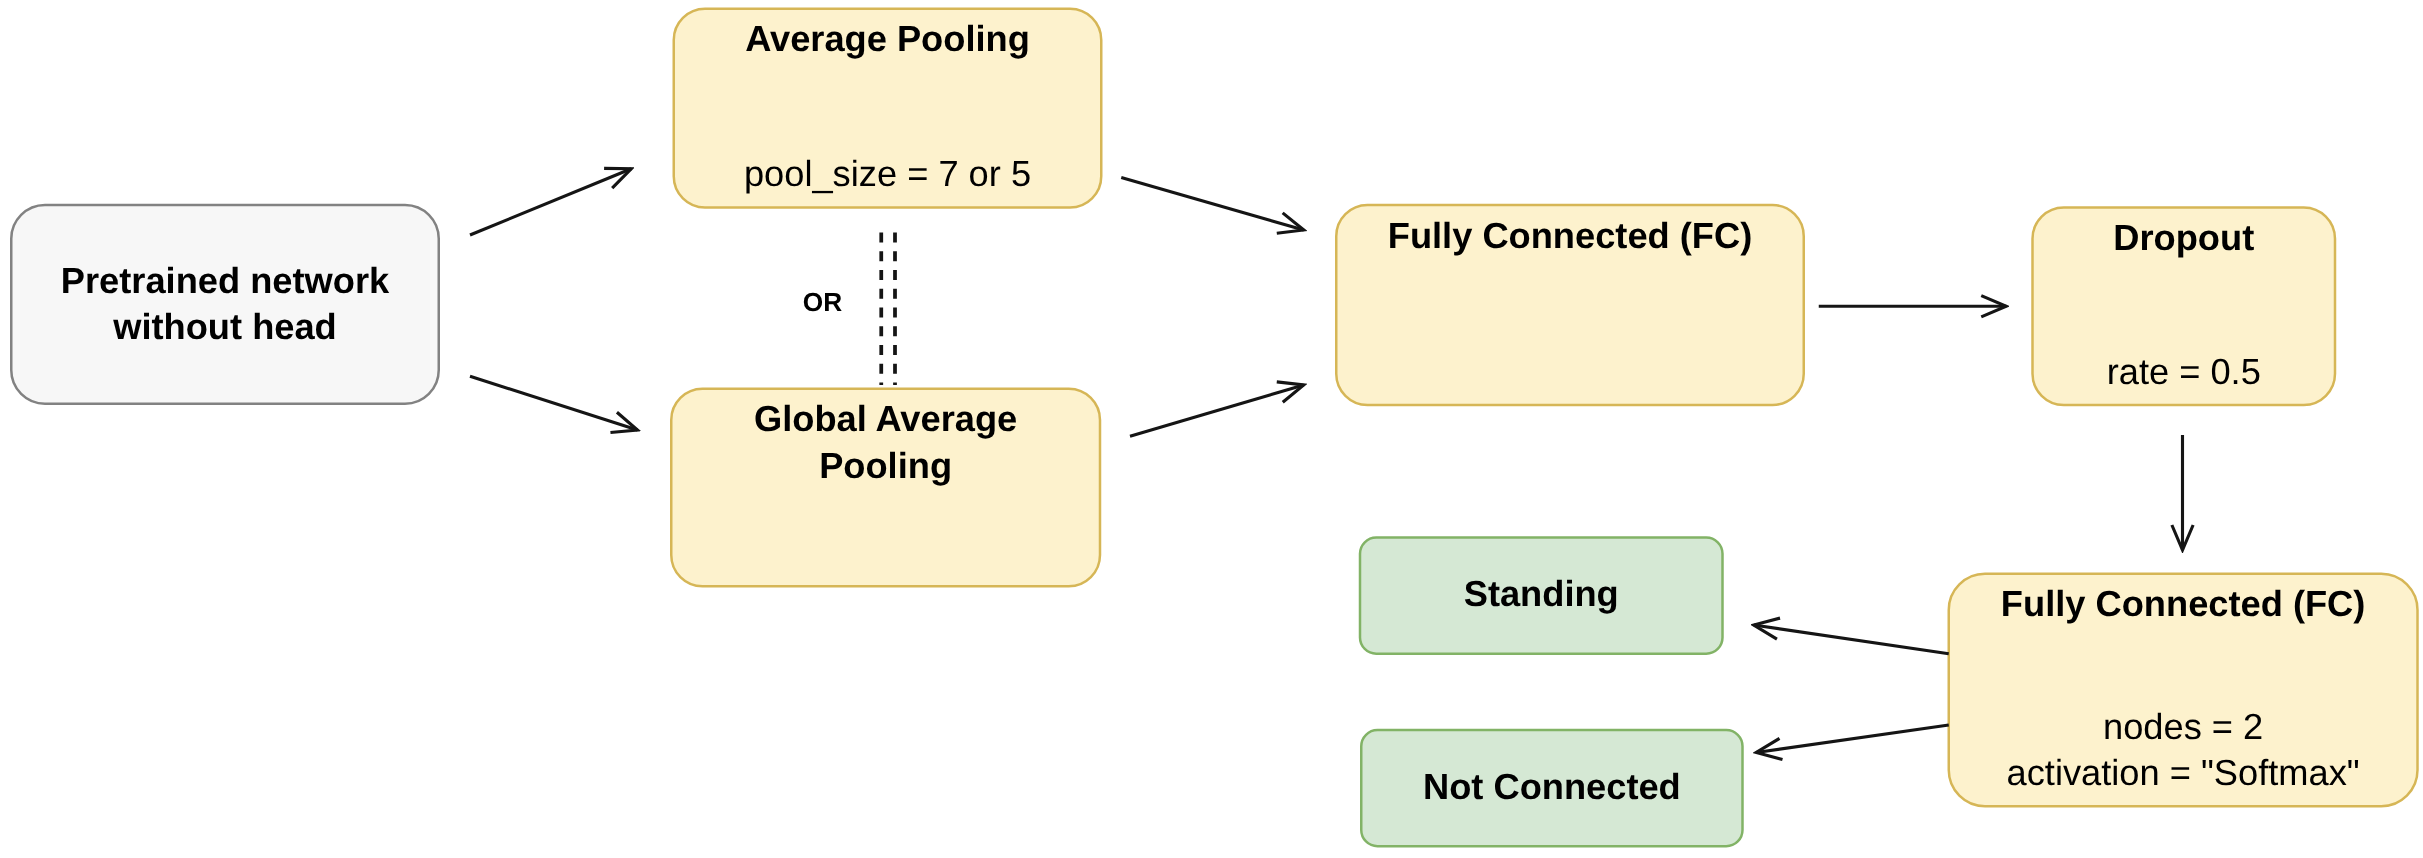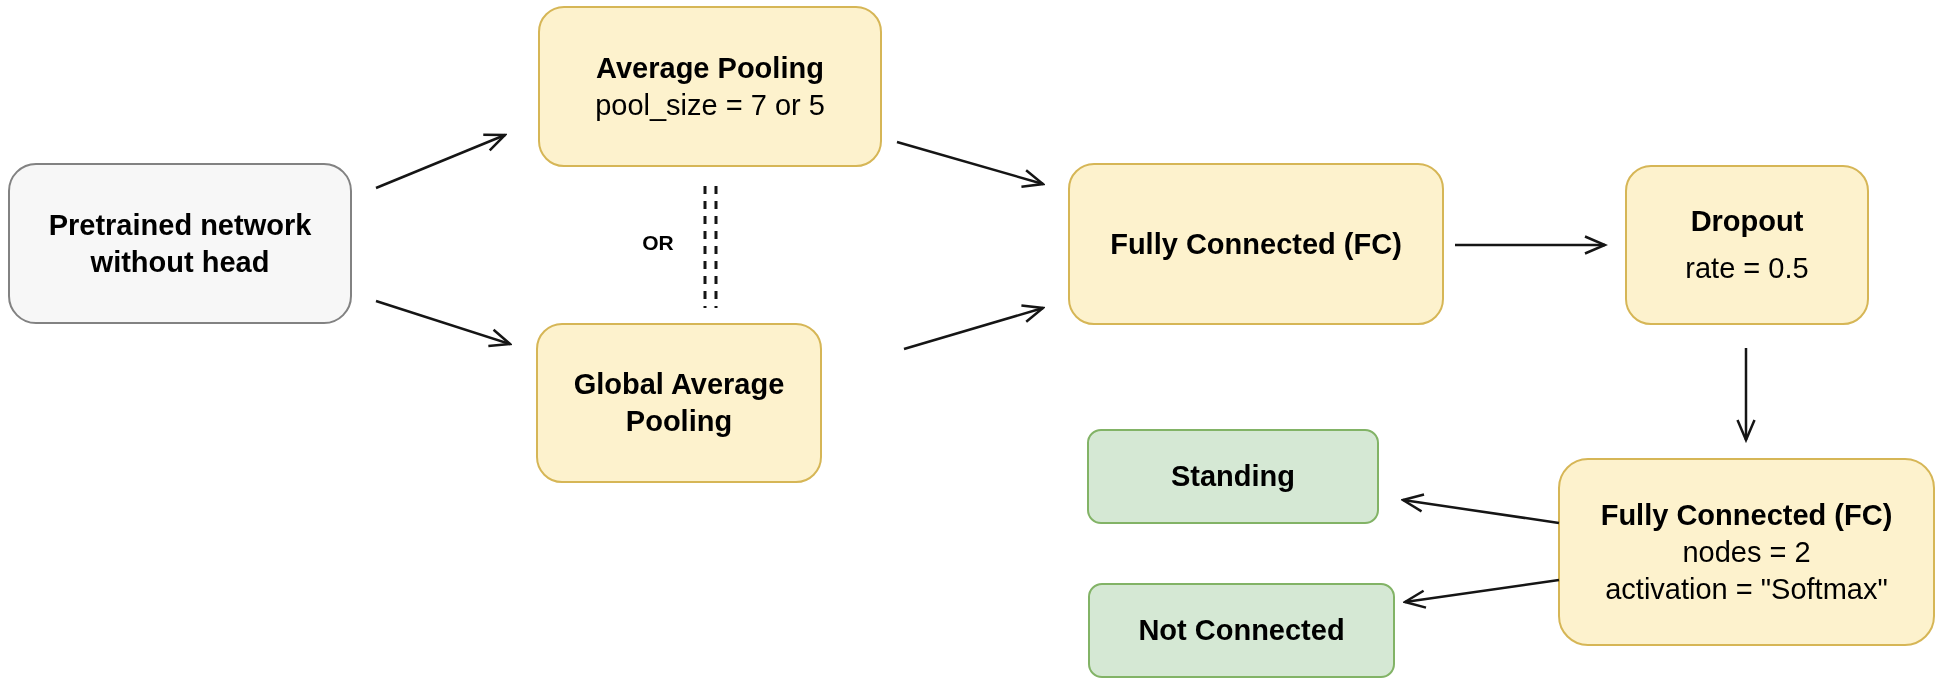--- a/index.html
+++ b/index.html
@@ -24,35 +24,36 @@
     line-height: 37px;
     padding: 6px 14px;
   }
   .node .title { font-weight: bold; }
   .node .sub { white-space: pre-line; }
   .node .sub:empty { display: none; }
   .yellow {
     background: var(--yellow-fill, #fdf2cd);
     border: 2.5px solid var(--yellow-border, #d6b656);
     border-radius: 26px;
+    justify-content: space-between;
   }
   .gray {
     background: var(--gray-fill, #f7f7f7);
     border: 2.5px solid var(--gray-border, #828282);
     border-radius: 28px;
   }
   .green {
     background: var(--green-fill, #d5e8d4);
     border: 2.5px solid var(--green-border, #82b366);
     border-radius: 14px;
   }
   
   #node-pretrained    { left: 8px;    top: 163px; width: 344px; height: 161px; }
   #node-avgpool       { left: 538px;  top: 6px;   width: 344px; height: 161px; }
-  #node-gap           { left: 536px;  top: 323px; width: 286px; height: 160px; }
+  #node-gap           { left: 536px;  top: 310px; width: 345px; height: 160px; }
   #node-fc256         { left: 1068px; top: 163px; width: 376px; height: 162px; }
   #node-dropout       { left: 1625px; top: 165px; width: 244px; height: 160px; gap: 10px; }
   #node-fc2           { left: 1558px; top: 458px; width: 377px; height: 188px; border-radius: 30px; }
   #node-standing      { left: 1087px; top: 429px; width: 292px; height: 95px; }
   #node-notstanding   { left: 1088px; top: 583px; width: 307px; height: 95px; }
   .or-label {
     position: absolute;
     left: 615px; top: 224px; width: 86px;
     text-align: center;
     font-weight: bold;

